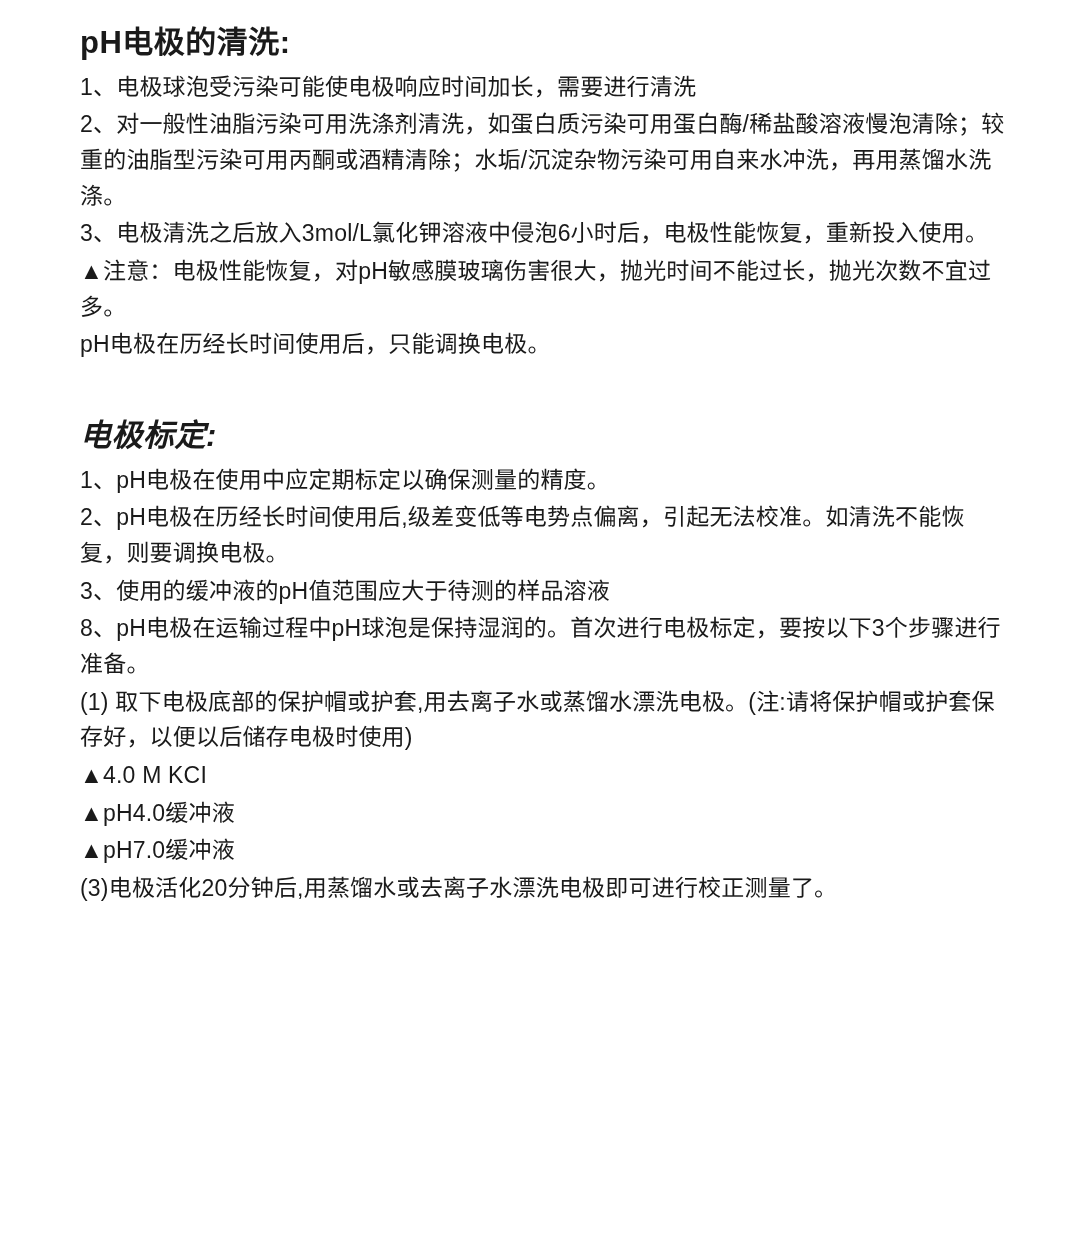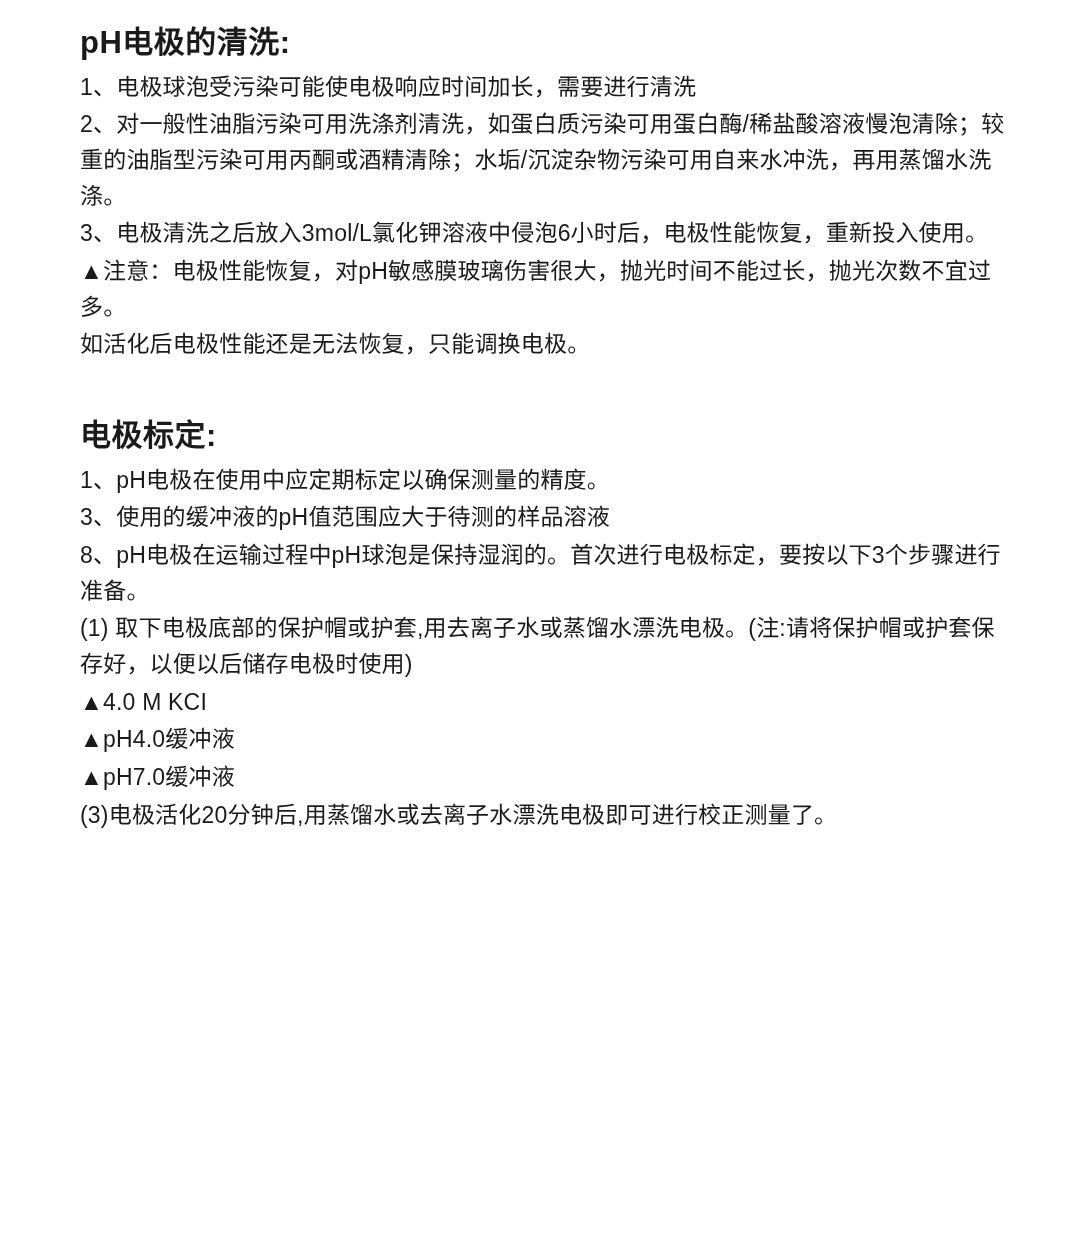--- a/index.html
+++ b/index.html
@@ -22,45 +22,47 @@
   }
   .section-title {
     font-size: 31px;
     font-weight: bold;
     line-height: 1.35;
     margin: 0 0 6px 0;
     letter-spacing: 0.5px;
   }
   .section-title.second {
     margin-top: 52px;
+    font-style: italic;
   }
   .para {
     font-size: 23px;
     line-height: 1.55;
     margin: 0 0 2px 0;
     text-align: left;
     letter-spacing: 0.2px;
   }
 </style>
 </head>
 <body>
 
 <div class="page">
 
   <h1 class="section-title">pH电极的清洗:</h1>
 
   <p class="para">1、电极球泡受污染可能使电极响应时间加长，需要进行清洗</p>
   <p class="para">2、对一般性油脂污染可用洗涤剂清洗，如蛋白质污染可用蛋白酶/稀盐酸溶液慢泡清除；较重的油脂型污染可用丙酮或酒精清除；水垢/沉淀杂物污染可用自来水冲洗，再用蒸馏水洗涤。</p>
   <p class="para">3、电极清洗之后放入3mol/L氯化钾溶液中侵泡6小时后，电极性能恢复，重新投入使用。</p>
   <p class="para">▲注意：电极性能恢复，对pH敏感膜玻璃伤害很大，抛光时间不能过长，抛光次数不宜过多。</p>
-  <p class="para">如活化后电极性能还是无法恢复，只能调换电极。</p>
+  <p class="para">pH电极在历经长时间使用后，只能调换电极。</p>
 
   <h1 class="section-title second">电极标定:</h1>
 
   <p class="para">1、pH电极在使用中应定期标定以确保测量的精度。</p>
+  <p class="para">2、pH电极在历经长时间使用后,级差变低等电势点偏离，引起无法校准。如清洗不能恢复，则要调换电极。</p>
   <p class="para">3、使用的缓冲液的pH值范围应大于待测的样品溶液</p>
   <p class="para">8、pH电极在运输过程中pH球泡是保持湿润的。首次进行电极标定，要按以下3个步骤进行准备。</p>
   <p class="para">(1) 取下电极底部的保护帽或护套,用去离子水或蒸馏水漂洗电极。(注:请将保护帽或护套保存好，以便以后储存电极时使用)</p>
   <p class="para">▲4.0 M KCI</p>
   <p class="para">▲pH4.0缓冲液</p>
   <p class="para">▲pH7.0缓冲液</p>
   <p class="para">(3)电极活化20分钟后,用蒸馏水或去离子水漂洗电极即可进行校正测量了。</p>
 
 </div>
 

